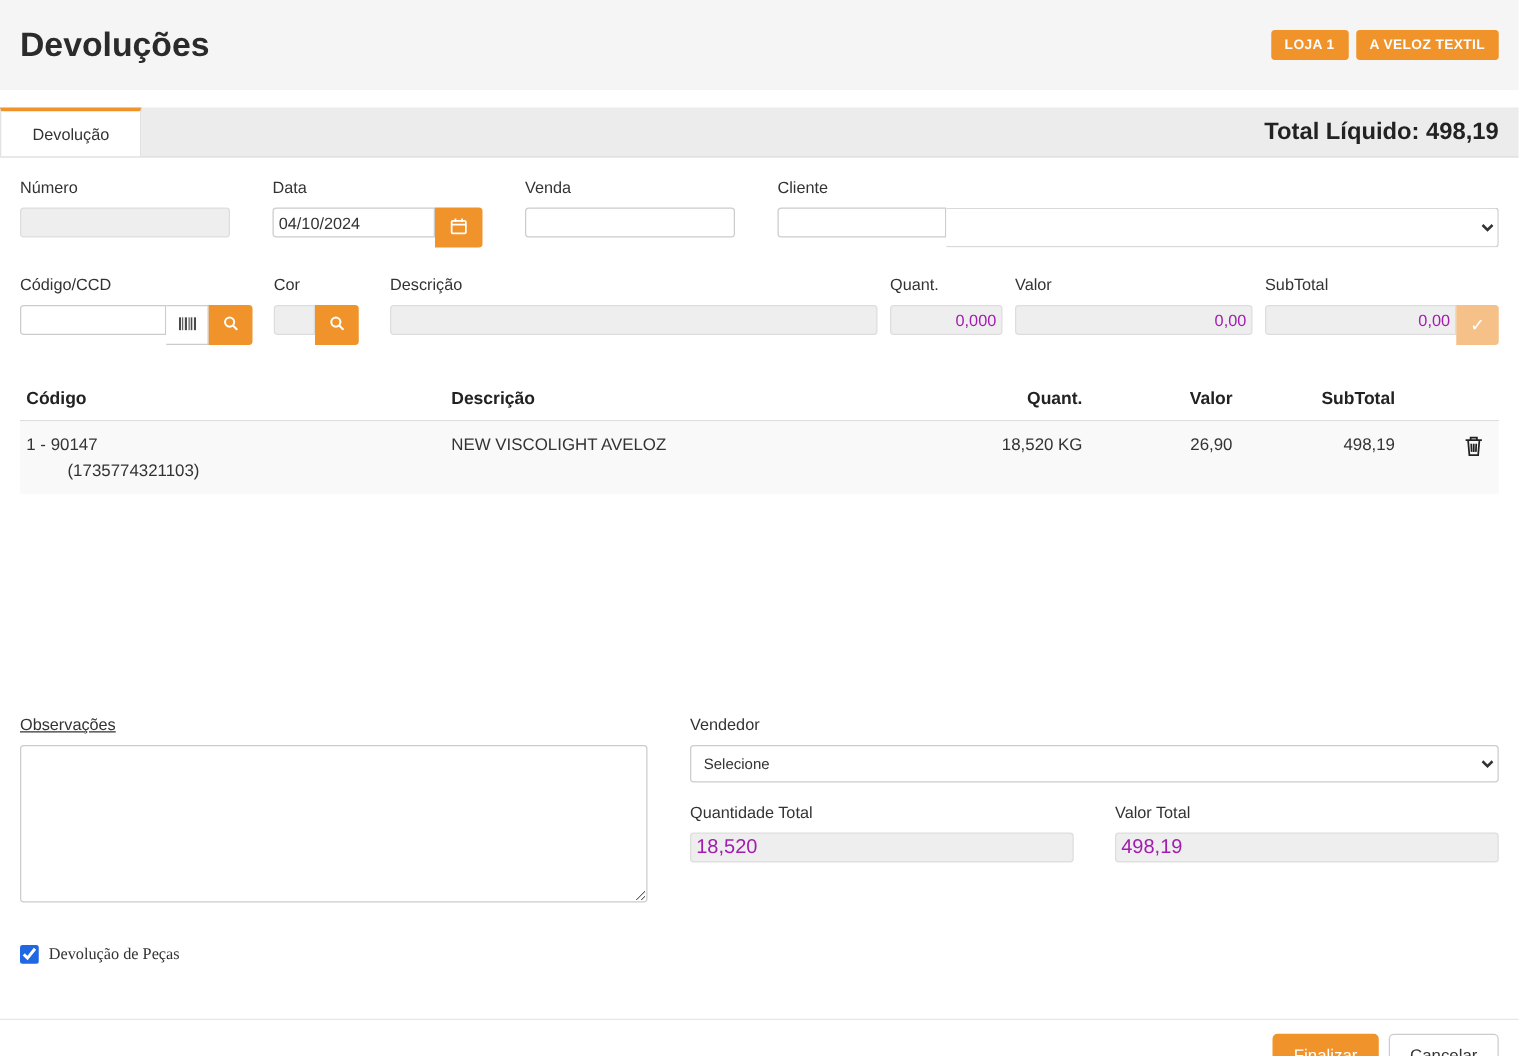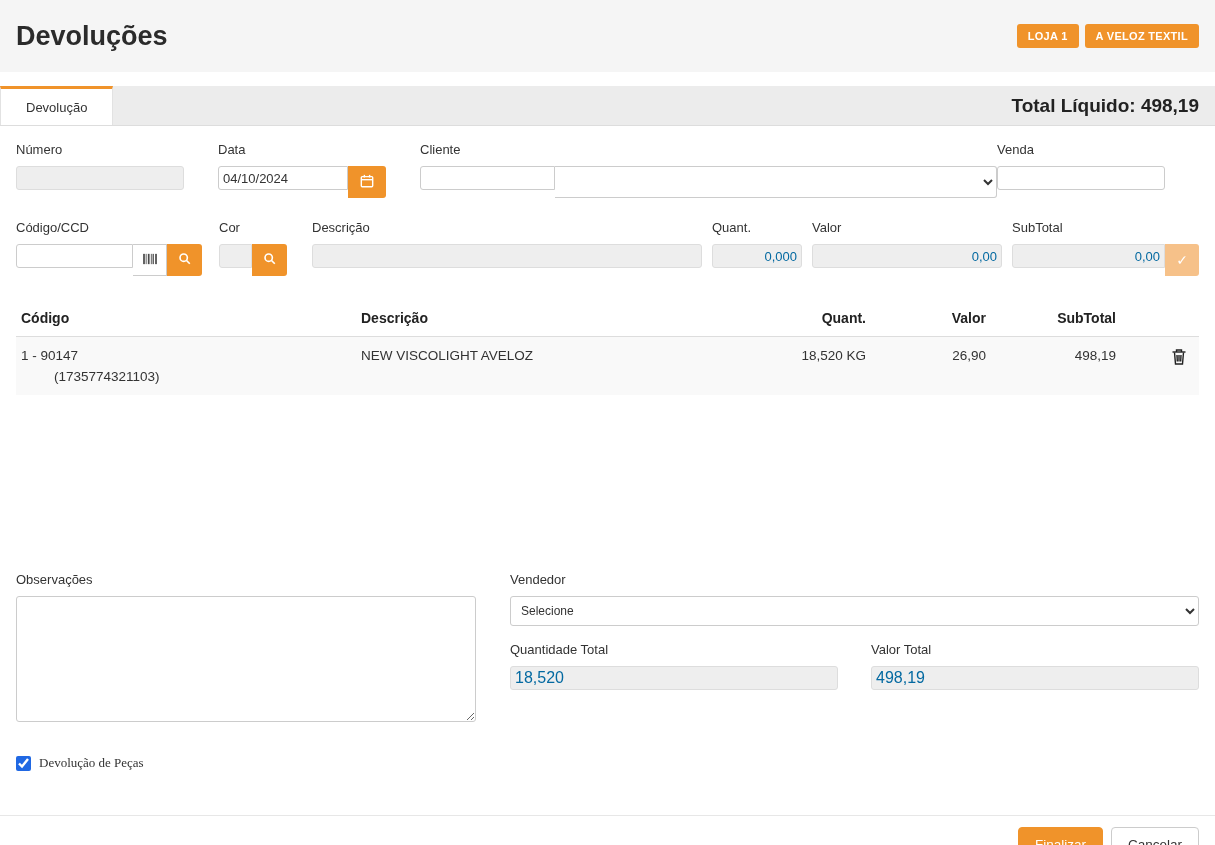--- a/index.html
+++ b/index.html
@@ -21,21 +21,21 @@
   .tabbar-total { margin-left:auto; align-self:center; font-size:19px; font-weight:bold; color:#222; }
 
   .content { padding:16px; }
 
   
   .form-row { display:flex; }
   .row1 { margin-bottom:22px; }
   .field label { display:block; margin-bottom:9px; font-size:13px; color:#333; }
   input[type="text"], select, textarea { font-family:inherit; font-size:13px; color:#333; border:1px solid #ccc; border-radius:3px; background:#fff; outline:none; }
   input[type="text"] { height:24px; padding:0 4px; width:100%; }
-  input[type="text"]:disabled { background:var(--disabled-bg); border-color:#ddd; color:#0369a1; }
+  input[type="text"]:disabled { background:var(--disabled-bg); border-color:#ddd; color:#a21caf; }
   select { height:32px; padding:0 6px; }
   .num { text-align:right; }
 
   .f-numero, .f-data, .f-venda { width:168px; margin-right:34px; }
   .f-cliente { flex:1; }
   .cliente-inputs { display:flex; }
   .cliente-inputs input { width:135px; border-radius:3px 0 0 3px; }
   .cliente-inputs select { flex:1; border-radius:0 3px 3px 0; border-left:none; }
 
   .f-codigo { width:186px; margin-right:17px; }
@@ -62,21 +62,21 @@
   .t-head > div { padding:10px 5px; font-size:14px; }
   .t-row { background:#f9f9f9; }
   .t-row > div { padding:11px 5px; font-size:13.5px; }
   .col-num { text-align:right; }
   .col-action { text-align:right; padding-right:12px !important; }
   .codigo-detail { padding-left:7px; margin-top:6px;margin-left:26px; }
   .trash-btn { background:transparent; border:none; cursor:pointer; padding:0; line-height:0; }
 
   
   .bottom-grid { display:flex; gap:34px; margin-top:4px; }
-  .obs-col { width:460px; }
+  .obs-col { width:502px;text-decoration:underline; }
   .obs-col textarea { width:100%; height:126px; padding:8px; resize:both; }
   .right-col { flex:1; }
   .right-col select.full { width:100%; height:30px; font-size:12px; }
   .totals-row { display:flex; gap:33px; margin-top:16px; }
   .totals-row .field { flex:1; }
   .totals-row input { font-size:16px; }
 
   .check-row { margin-top:30px; display:flex; align-items:center; gap:8px; }
   .check-row input[type="checkbox"] { width:15px; height:15px; accent-color:var(--checkbox); cursor:pointer; }
   .check-row label { cursor:pointer;font-family:Liberation Serif, serif; }
@@ -121,30 +121,30 @@
               <svg width="14" height="14" viewBox="0 0 16 16" fill="none" stroke="#fff" stroke-width="1.6">
                 <rect x="1.5" y="3" width="13" height="11.5" rx="1"></rect>
                 <line x1="1.5" y1="6.5" x2="14.5" y2="6.5"></line>
                 <line x1="5" y1="1" x2="5" y2="4"></line>
                 <line x1="11" y1="1" x2="11" y2="4"></line>
               </svg>
             </span>
           </button>
         </div>
       </div>
+      <div class="field f-venda">
+        <label>Venda</label>
+        <input type="text" style="">
+      </div>
       <div class="field f-cliente">
         <label>Cliente</label>
         <div class="cliente-inputs">
           <input type="text" style="">
           <select><option></option></select>
         </div>
-      </div>
-      <div class="field f-venda">
-        <label>Venda</label>
-        <input type="text" style="">
       </div>
     </div>
 
     <div class="form-row">
       <div class="field f-codigo">
         <label>Código/CCD</label>
         <div class="input-group">
           <input type="text" style="">
           <button class="grp-btn w34 btn-light">
             <span>

